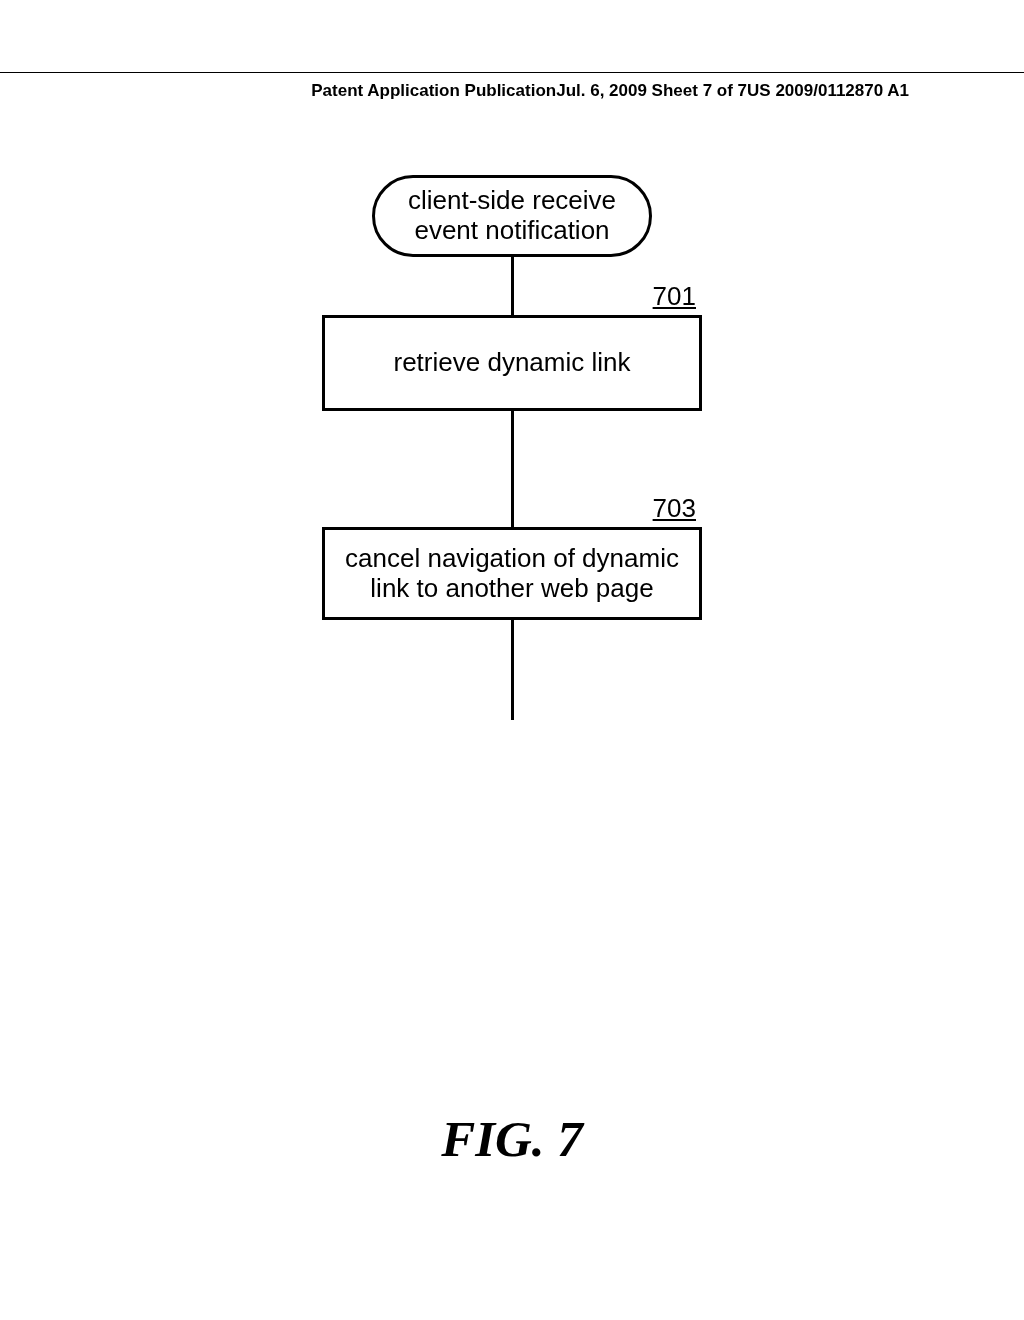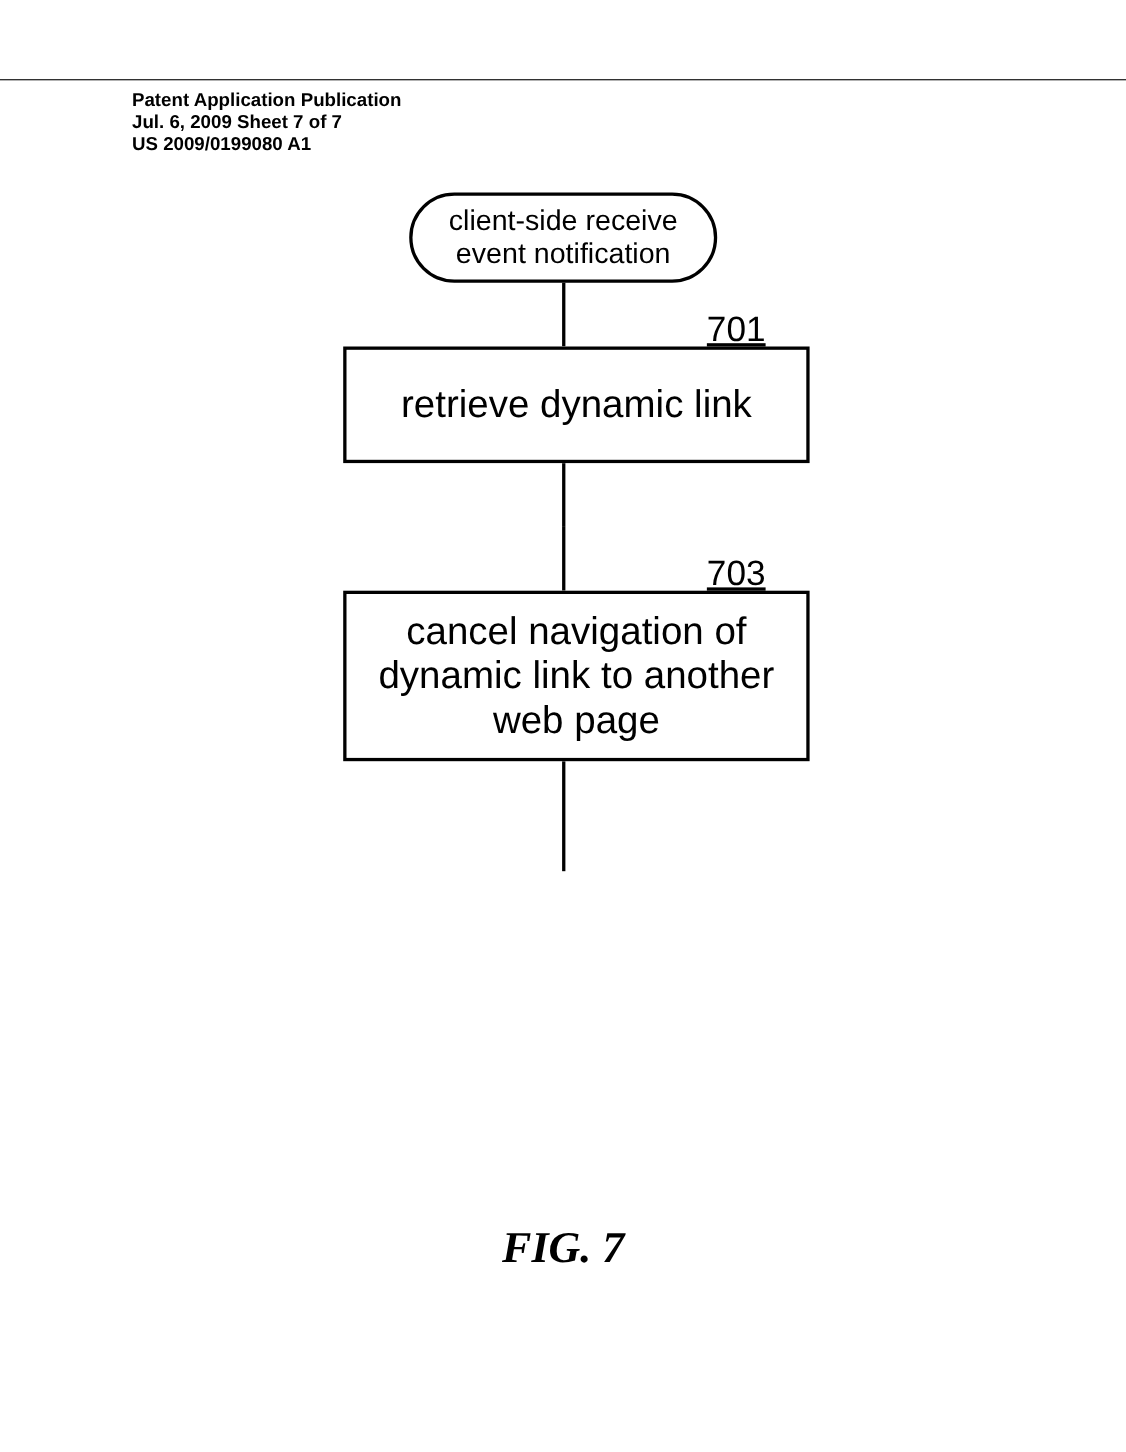--- a/index.html
+++ b/index.html
@@ -17,21 +17,20 @@
       width: 100%;
       border-top: 1.5px solid #000;
       padding-top: 8px;
     }
     .header-row {
       display: flex;
       justify-content: flex-end;
       padding: 0 115px 0 120px;
       font-size: 17px;
       font-weight: bold;
-      flex-direction: column;
     }
     .flowchart {
       position: absolute;
       top: 175px;
       left: 50%;
       transform: translateX(-50%);
       width: 400px;
       display: flex;
       flex-direction: column;
       align-items: center;
@@ -52,54 +51,54 @@
       background: #000;
     }
     .step-wrap {
       width: 100%;
       position: relative;
     }
     .step-label {
       position: absolute;
       top: -34px;
       right: 16px;
-      font-size: 32px;
+      font-size: 26px;
       text-decoration: underline;
       font-weight: normal;
     }
     .process {
       border: 3px solid #000;
-      width: 424px;
+      width: 380px;
       margin: 0 auto;
       text-align: center;
-      font-size: 35px;
+      font-size: 26px;
       line-height: 1.15;
       padding: 14px 10px;
       background: white;
     }
     .process.tall { padding: 30px 10px; }
     .figure-label {
       position: absolute;
       top: 1110px;
       left: 50%;
       transform: translateX(-50%);
-      font-size: 40px;
+      font-size: 51px;
       font-weight: bold;
       font-style: italic;
       font-family: 'Times New Roman', Times, serif;
     }
   </style>
 </head>
 <body>
 
 <div class="header">
   <div class="header-row">
     <span>Patent Application Publication</span>
     <span>Jul. 6, 2009  Sheet 7 of 7</span>
-    <span>US 2009/0199080 A1</span>
+    <span>US 2009/0112870 A1</span>
   </div>
 </div>
 
 <div class="flowchart">
   <div class="terminator start">client-side receive event notification</div>
   <div class="connector" style="height:58px"></div>
 
   <div class="step-wrap">
     <div class="step-label">701</div>
     <div class="process tall">retrieve dynamic link</div>

